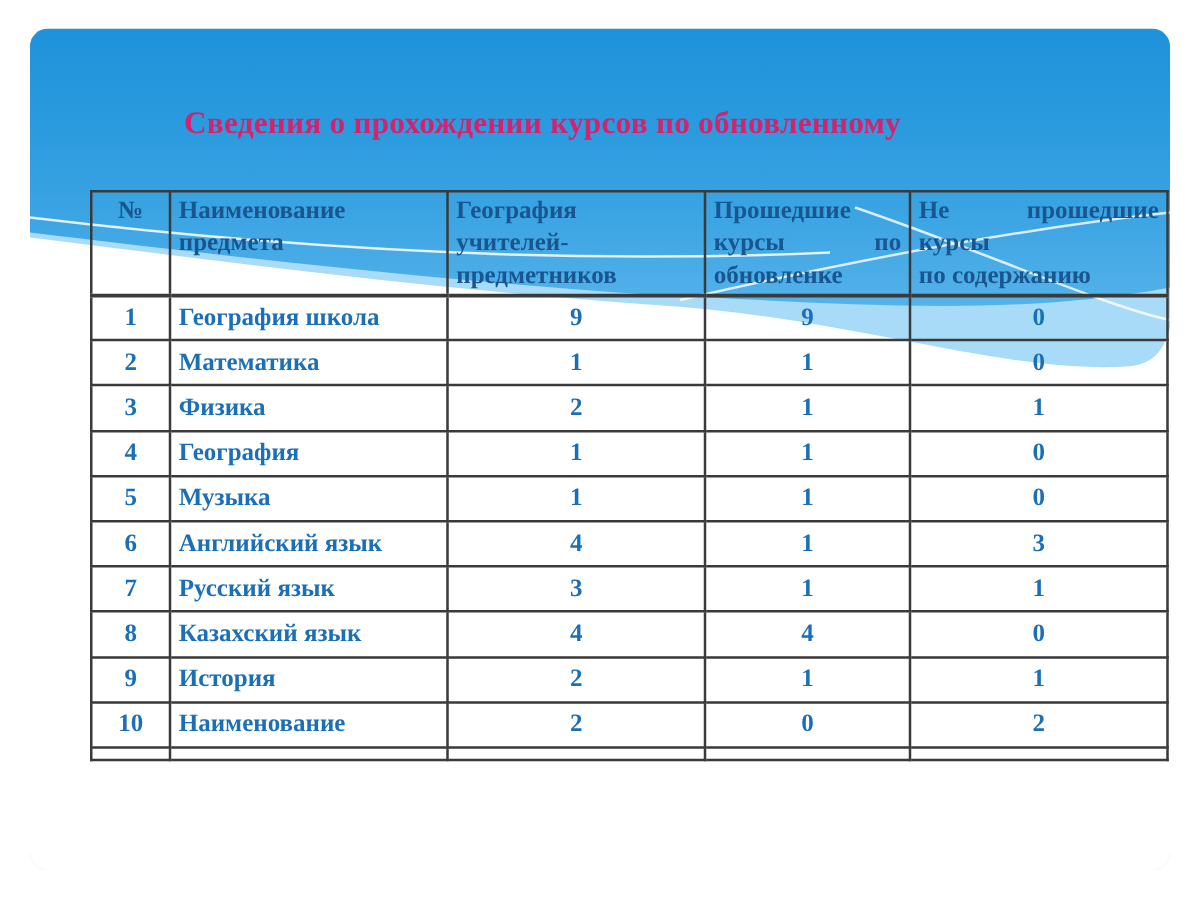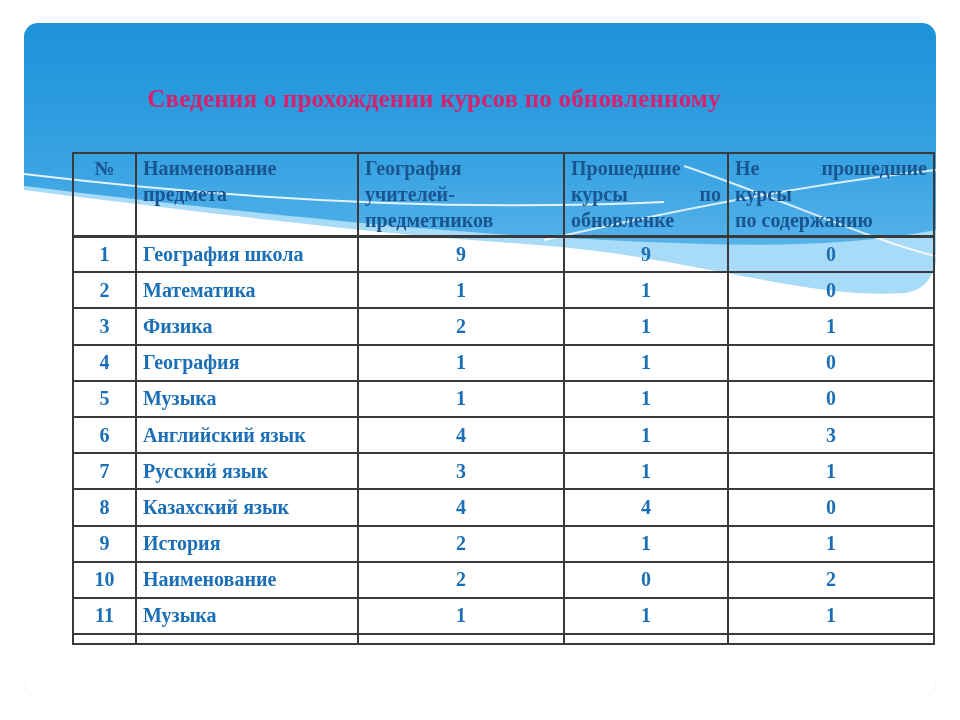--- a/index.html
+++ b/index.html
@@ -209,27 +209,20 @@
         <td class="c-center">1</td>
         <td class="c-center">1</td>
       </tr>
       <tr>
         <td class="c-center">10</td>
         <td class="c-left">Наименование</td>
         <td class="c-center">2</td>
         <td class="c-center">0</td>
         <td class="c-center">2</td>
       </tr>
-      <tr>
-        <td class="c-center">11</td>
-        <td class="c-left">Музыка</td>
-        <td class="c-center">1</td>
-        <td class="c-center">1</td>
-        <td class="c-center">1</td>
-      </tr>
       <tr class="filler">
         <td></td>
         <td></td>
         <td></td>
         <td></td>
         <td></td>
       </tr>
     </tbody>
 </table>
 

